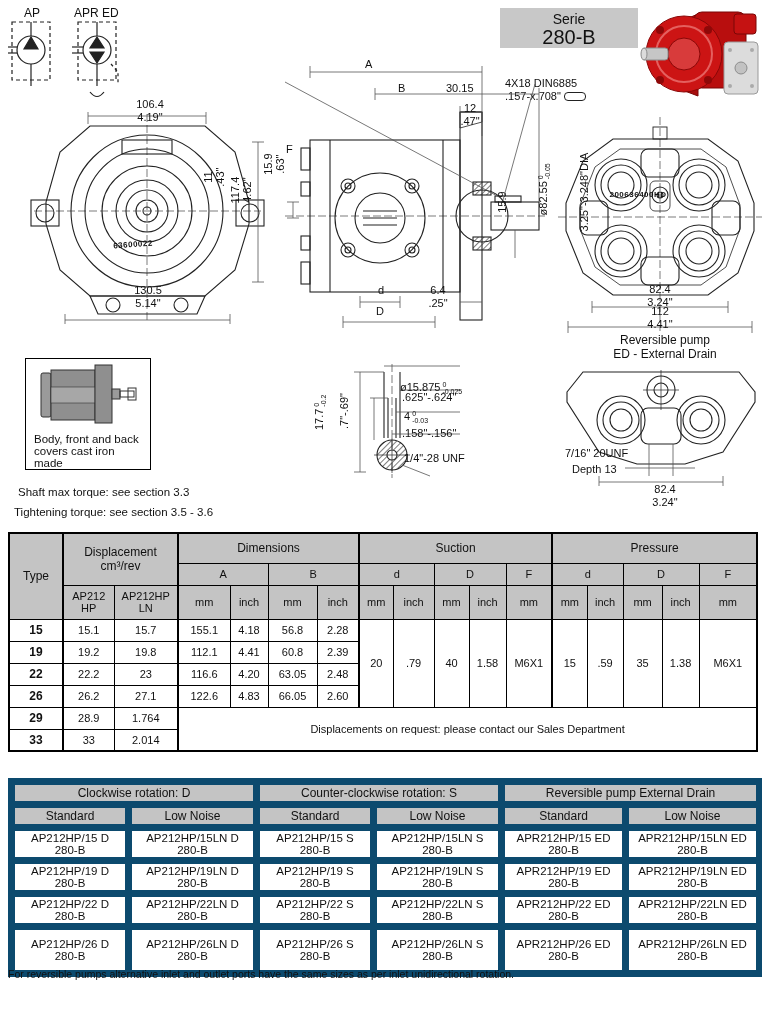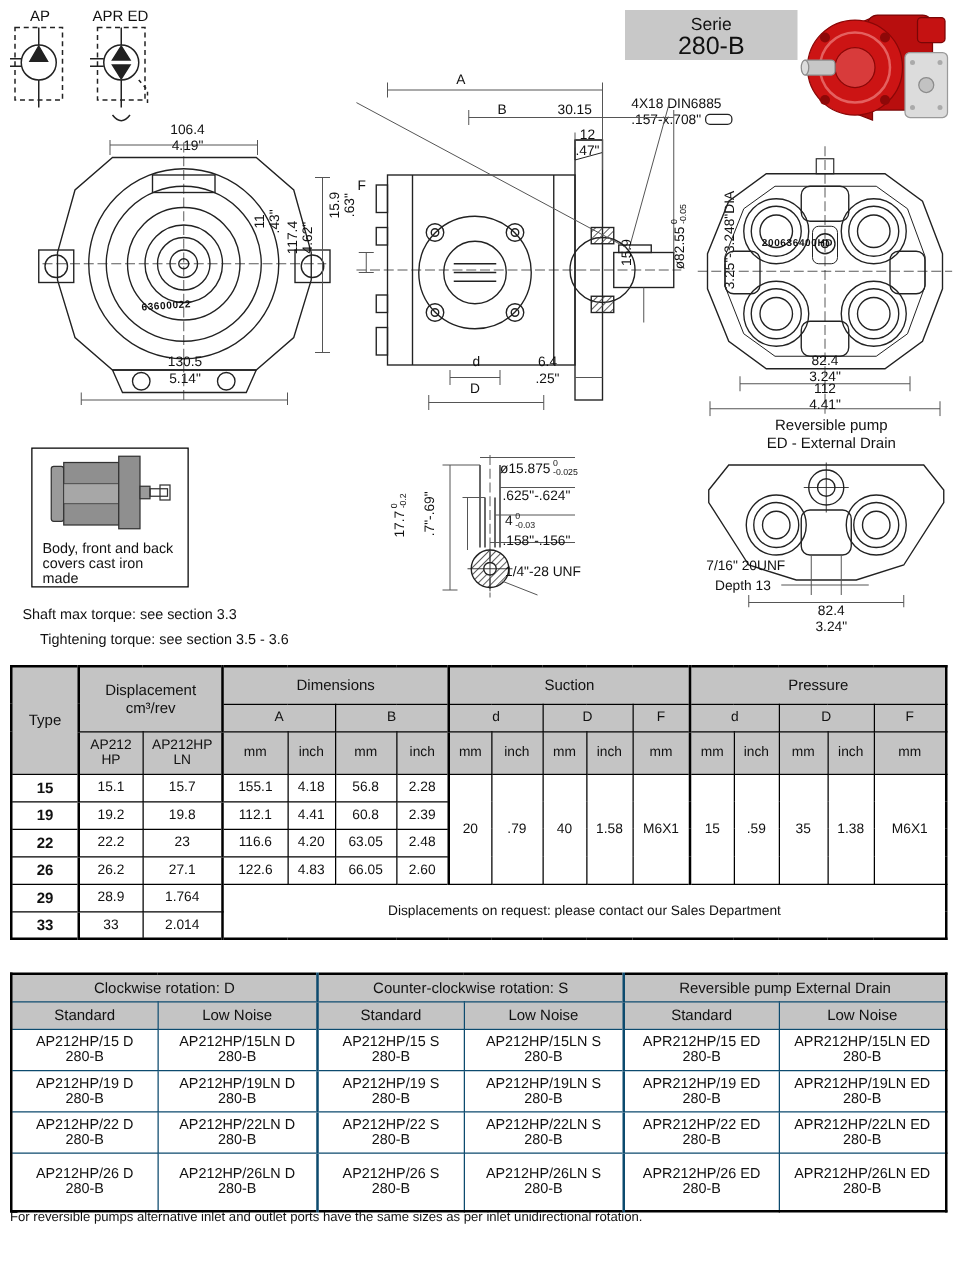--- a/index.html
+++ b/index.html
@@ -19,21 +19,21 @@
   .serie .s1{font-size:14px;display:block;margin-top:3px;}
   .serie .s2{font-size:20px;display:block;line-height:1;}
   table{border-collapse:collapse;table-layout:fixed;}
   .mt{position:absolute;left:8px;top:532px;width:748px;border:2px solid #000;}
   .mt th,.mt td{border:1px solid #000;text-align:center;vertical-align:middle;font-size:11px;padding:0 1px;font-weight:normal;}
   .mt thead th{background:#c4c4c4;}
   .mt .typecell{font-weight:bold;font-size:12px;}
   .prewrap{white-space:pre-line;}
   .gb{border-left-width:2px !important;}
   .ot{position:absolute;left:8px;top:778px;width:748px;border:2px solid #000;}
-  .ot th,.ot td{border:1px solid #0c4a6e;text-align:center;vertical-align:middle;font-size:11.5px;padding:1px 0;font-weight:normal;}
+  .ot th,.ot td{border:7px solid #0c4a6e;text-align:center;vertical-align:middle;font-size:11.5px;padding:1px 0;font-weight:normal;}
   .ot thead th{background:#c4c4c4;font-size:12px;}
   .footer{position:absolute;left:8px;top:968px;font-size:10.5px;white-space:nowrap;}
   .keyglyph{display:inline-block;width:20px;height:7px;border:1px solid #222;border-radius:4px;margin-left:3px;vertical-align:middle;}
   svg{display:block;}
 </style>
 </head>
 <body>
 
 <div class="lbl" style="left:24px;top:6px;">AP</div>
 <div class="lbl" style="left:74px;top:6px;">APR ED</div>
@@ -334,21 +334,21 @@
         <line x1="24" y1="112" x2="36" y2="112"></line>
       <line x1="44" y1="38" x2="44" y2="80"></line>
         <line x1="40" y1="38" x2="58" y2="38"></line>
       <line x1="54" y1="6" x2="130" y2="6"></line>
       <line x1="70" y1="30" x2="130" y2="30"></line>
       <line x1="66" y1="52" x2="130" y2="52"></line>
       <line x1="62" y1="74" x2="130" y2="74"></line>
     </g>
   </svg>
 </div>
-<div class="dim" style="left:400px;top:368px;text-align:left;">
+<div class="dim" style="left:400px;top:381px;text-align:left;">
   <span>ø15.875</span><span class="tol">
       <span>0</span>
       <span>-0.025</span>
     </span>
 </div>
 <div class="dim" style="left:402px;top:391px;text-align:left;">.625"-.624"</div>
 <div class="dim" style="left:404px;top:410px;text-align:left;">
   <span>4</span><span class="tol">
       <span>0</span>
       <span>-0.03</span>
@@ -372,21 +372,21 @@
     <rect x="62" y="2" width="17" height="58" fill="#8f8f8f" stroke="#333"></rect>
     <rect x="79" y="26" width="8" height="10" fill="#9a9a9a" stroke="#333"></rect>
     <rect x="87" y="28" width="14" height="6" fill="none" stroke="#333"></rect>
     <rect x="95" y="25" width="8" height="12" fill="none" stroke="#333"></rect>
   </svg>
   <div class="prewrap" style="font-size:11.5px;padding:8px 6px 0 8px;">Body, front and back
 covers cast iron made</div>
 </div>
 
 <div class="note-line" style="left:18px;top:486px;">Shaft max torque: see section 3.3</div>
-<div class="note-line" style="left:32px;top:506px;">Tightening torque: see section 3.5 - 3.6</div>
+<div class="note-line" style="left:14px;top:506px;">Tightening torque: see section 3.5 - 3.6</div>
 
 <table class="mt">
   <colgroup>
     <col style="width:54px">
       <col style="width:51px">
       <col style="width:64px">
     <col style="width:52px">
       <col style="width:38px">
       <col style="width:49px">
       <col style="width:42px">

